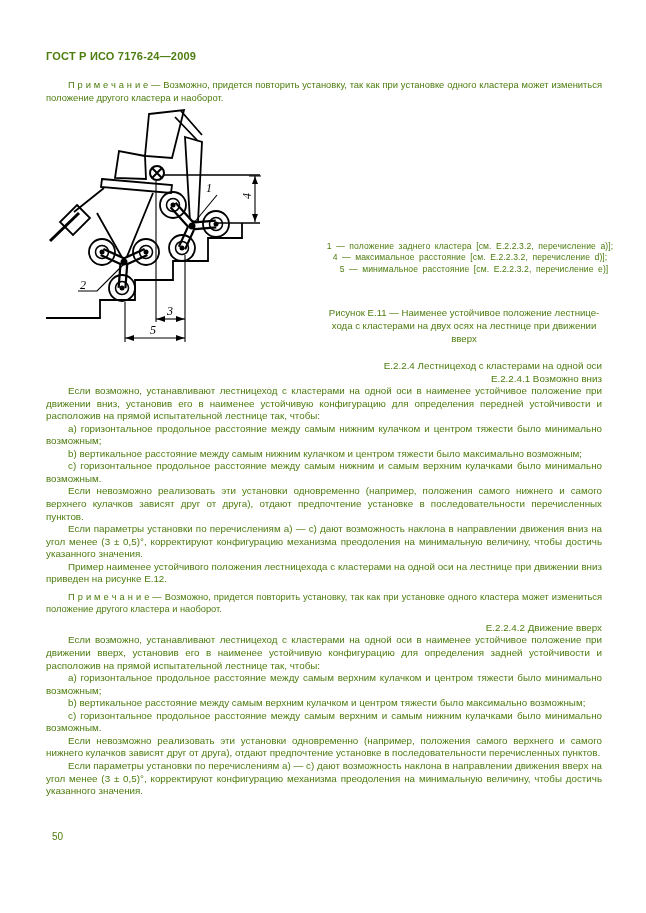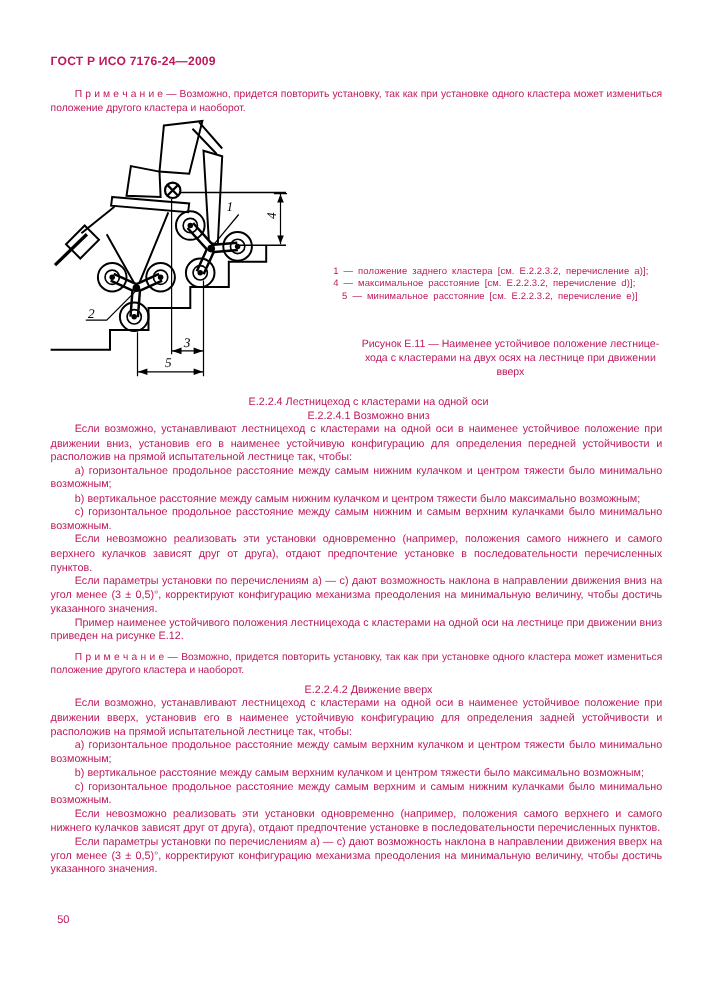--- a/index.html
+++ b/index.html
@@ -1,30 +1,30 @@
 <!DOCTYPE html>
 <html lang="ru"><head>
 <meta charset="utf-8">
 <style>
   html,body{margin:0;padding:0;background:#fff;}
   .page{position:relative;width:623px;height:913px;background:#ffffff;
-        font-family:"Liberation Sans",sans-serif;color:#be185d;overflow:hidden;text-decoration:underline;}
+        font-family:"Liberation Sans",sans-serif;color:#4d7c0f;overflow:hidden;text-decoration:underline;}
   .doc-header{position:absolute;left:46px;top:50px;font-size:11px;font-weight:bold;letter-spacing:.2px;}
   .note-top{position:absolute;left:46px;top:79px;width:556px;font-size:9.4px;line-height:12.6px;
             text-align:justify;text-indent:22px;}
   .figure-svg{position:absolute;left:38px;top:104px;}
   .legend{position:absolute;left:303px;top:241px;width:334px;font-size:8.6px;line-height:11.3px;
-          word-spacing:2px;letter-spacing:.1px;}
+          word-spacing:2px;letter-spacing:.1px;text-align:center;}
   .legend .line{white-space:nowrap;}
   .legend .line.last{margin-left:8px;}
   .caption{position:absolute;left:299px;top:306px;width:330px;font-size:9.6px;line-height:13.2px;
            text-align:center;}
   .body-text{position:absolute;left:46px;top:360px;width:556px;font-size:9.8px;line-height:12.55px;}
   .body-text p{margin:0;text-align:justify;text-indent:22px;}
-  .body-text p.heading{text-align:center;}
+  .body-text p.heading{text-align:right;}
   .body-text p.note{font-size:9.3px;margin:5px 0 6px 0;}
   .pagenum{position:absolute;left:52px;top:831px;font-size:10px;}
   .lbl{font-family:"Liberation Serif",serif;font-style:italic;font-size:12px;fill:#000;}
   .ln{stroke:#000;fill:none;}
 </style>
 </head>
 <body>
 
 <div class="page">
 

